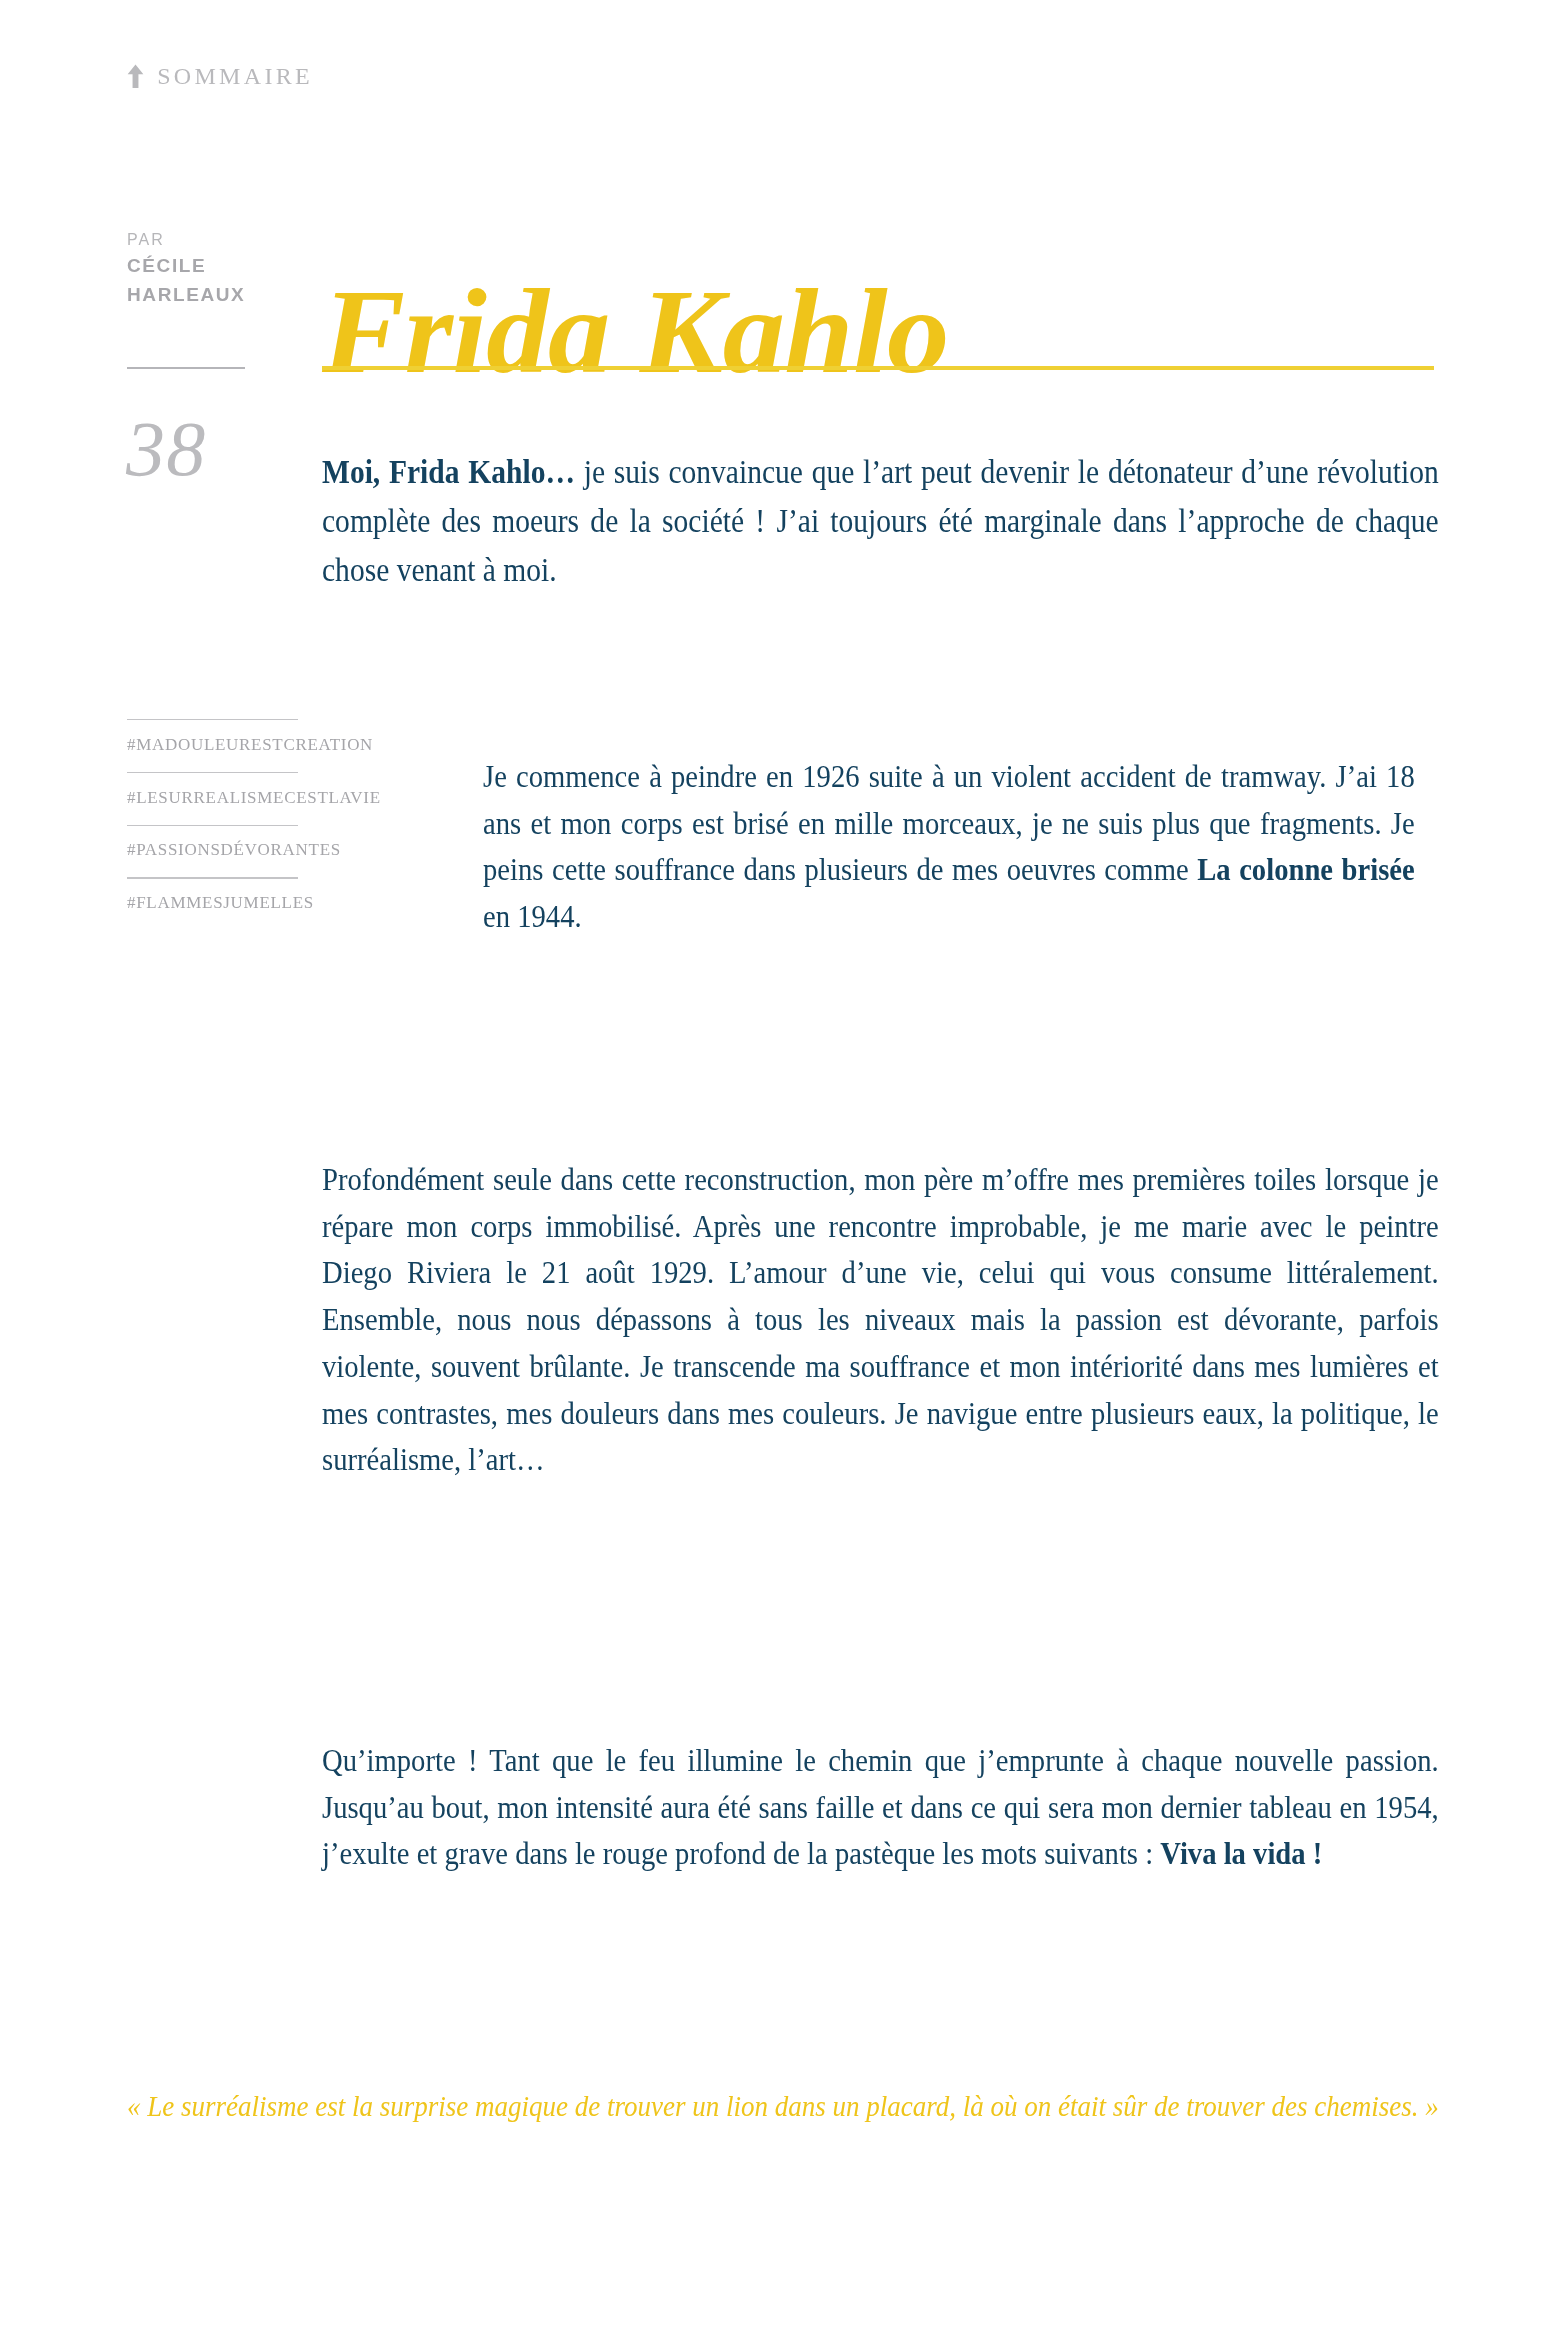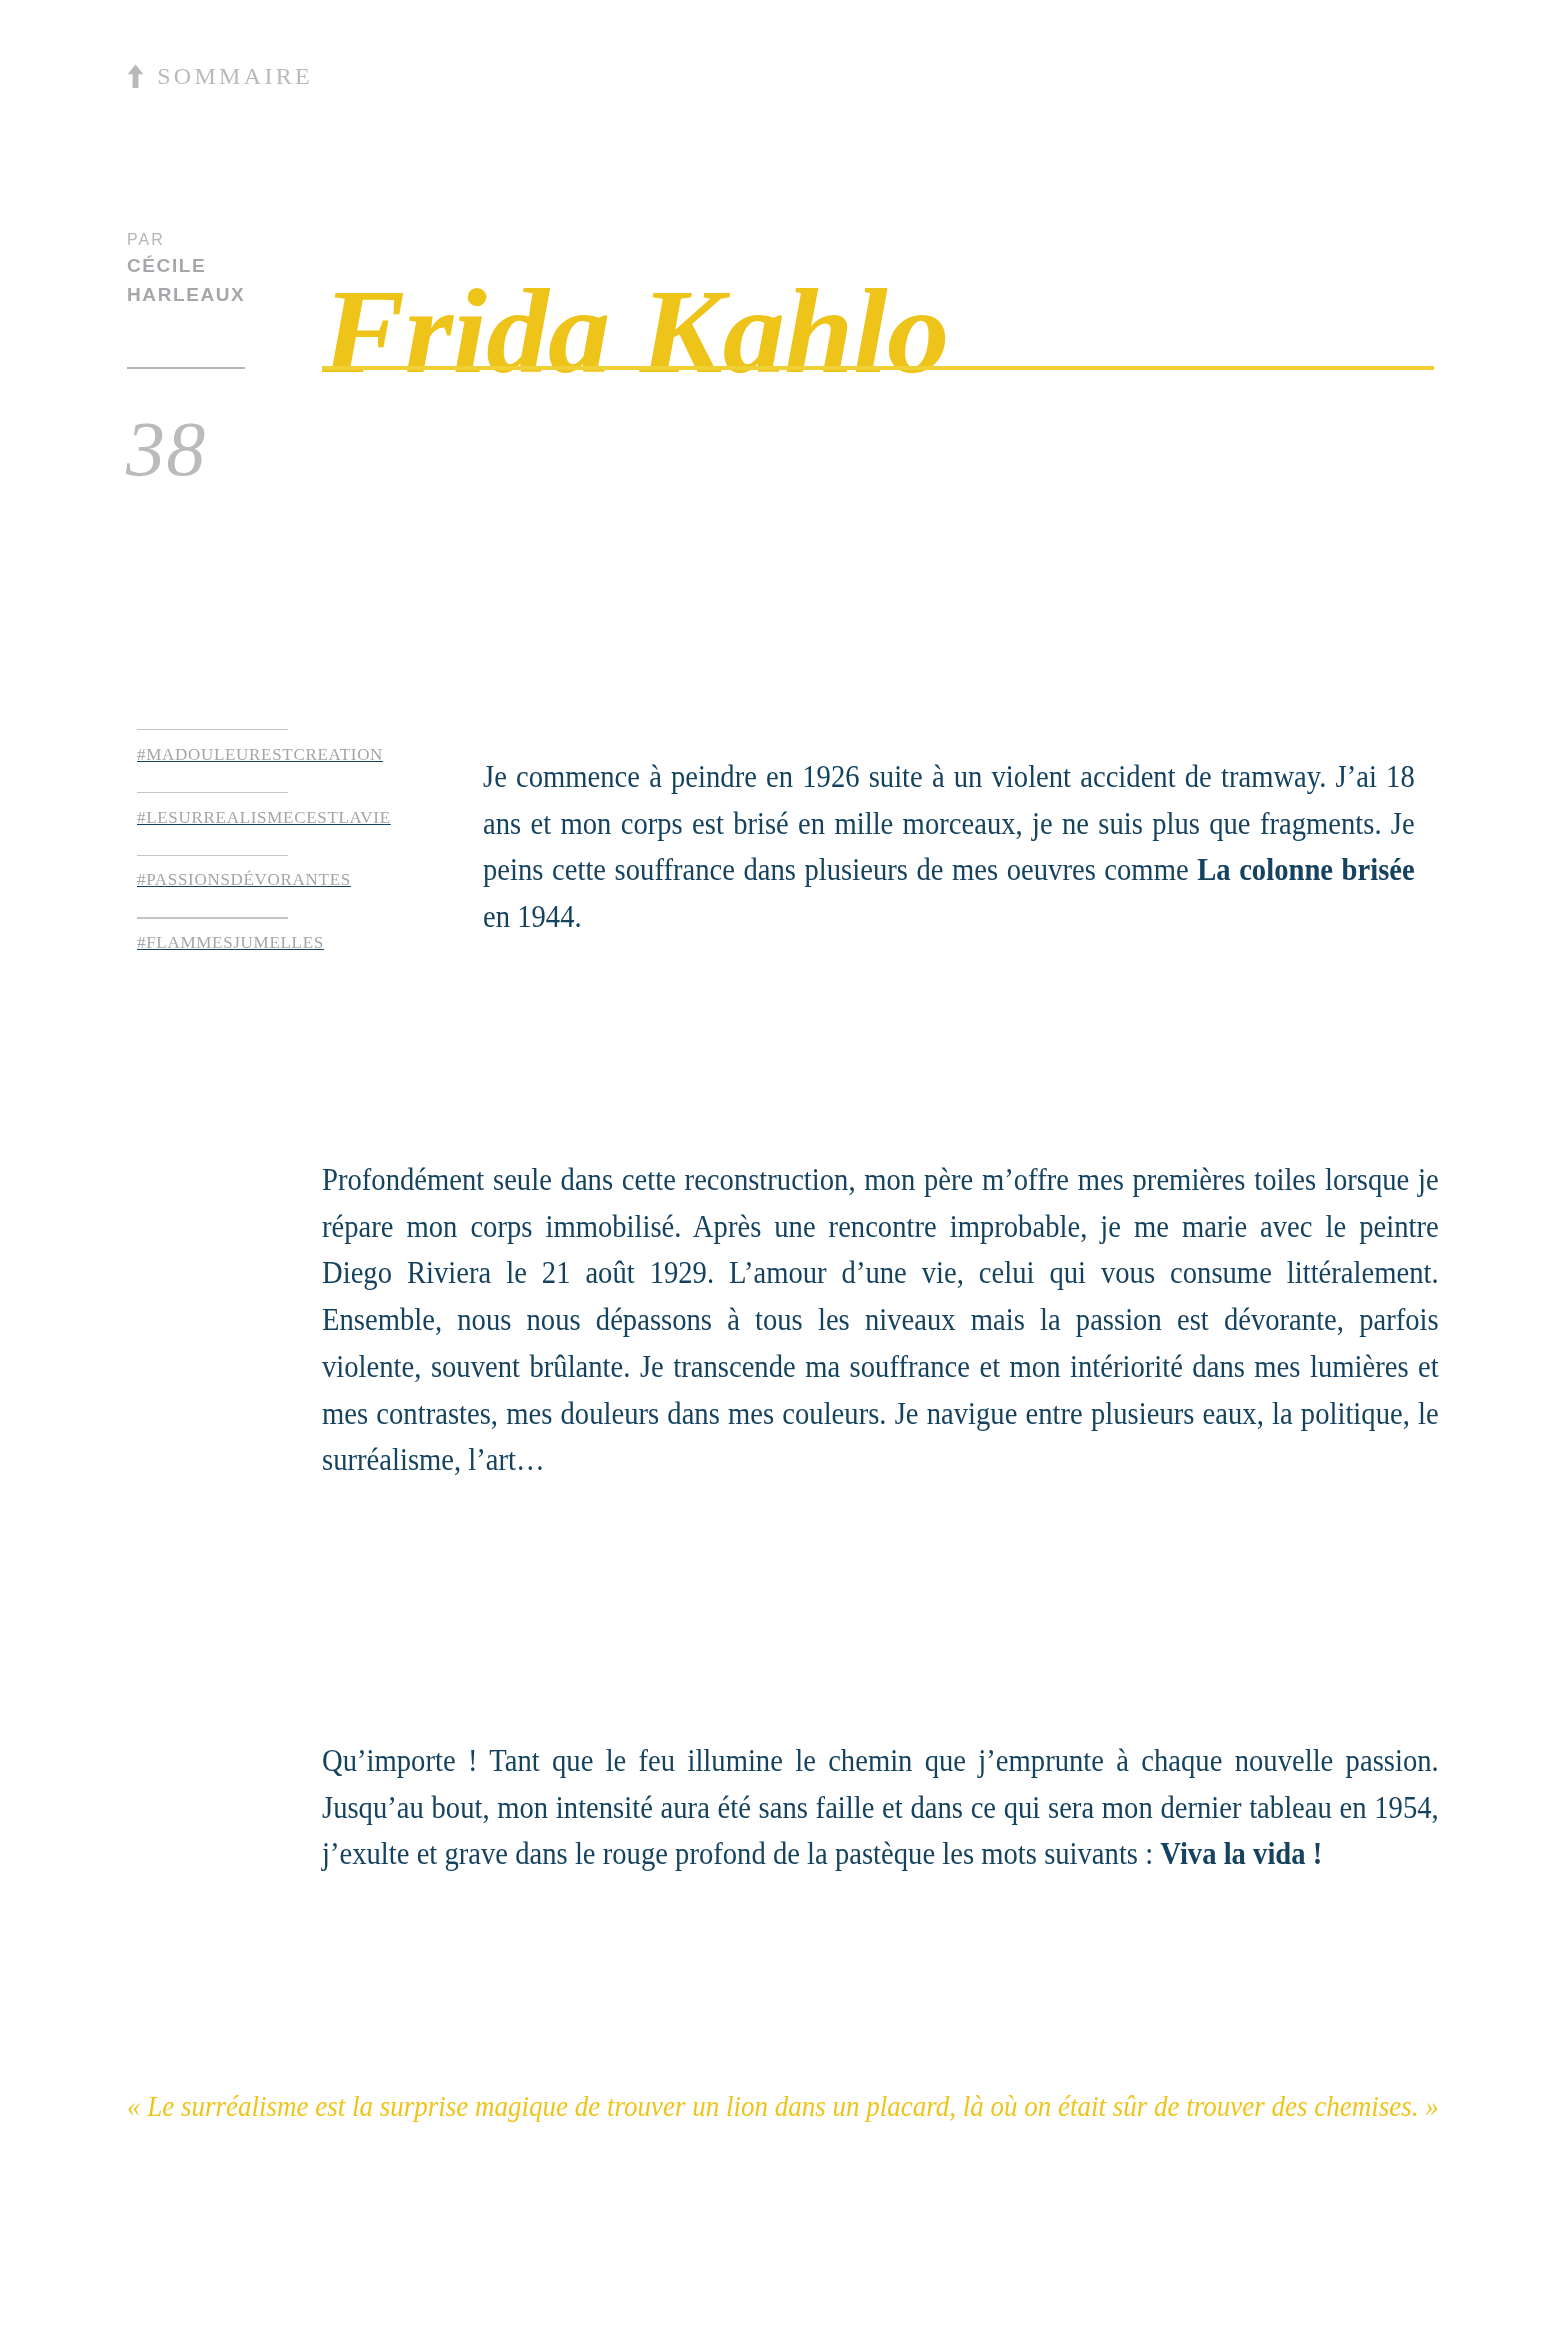--- a/index.html
+++ b/index.html
@@ -145,21 +145,21 @@
   }
   .lead .bodytext { font-size: 33px; line-height: 1.48; }
 
   
   .hashtags {
     position: absolute;
     left: 127px;
     top: 719px;
     width: 171px;
   }
-  .hashtag-item { margin: 10px; text-decoration: underline; }
+  .hashtag-item { margin: 0; }
   .hashtag-rule {
     width: 100%;
     height: 1.3px;
     background: #c4c4c7;
   }
   .hashtag-label {
     display: block;
     font-family: "Liberation Serif", "DejaVu Serif", serif;
     font-size: 17px;
     letter-spacing: 0.7px;
@@ -223,20 +223,23 @@
     </div>
 
     <h1 class="article-title">Frida Kahlo</h1>
 
     <div class="rule-gray-byline"></div>
     <div class="rule-yellow-title"></div>
   </div>
 
   <div class="page-number">38</div>
 
+  <div class="body-col lead">
+    <p class="bodytext"><b>Moi, Frida Kahlo…</b><span> je suis convaincue que l’art peut devenir le détonateur d’une révolution complète des moeurs de la société ! J’ai toujours été marginale dans l’approche de chaque chose venant à moi.</span></p>
+  </div>
 
   <div class="hashtags">
     <div class="hashtag-item">
       <div class="hashtag-rule"></div>
       <span class="hashtag-label">#MADOULEURESTCREATION</span>
     </div>
     <div class="hashtag-item">
       <div class="hashtag-rule"></div>
       <span class="hashtag-label">#LESURREALISMECESTLAVIE</span>
     </div>

